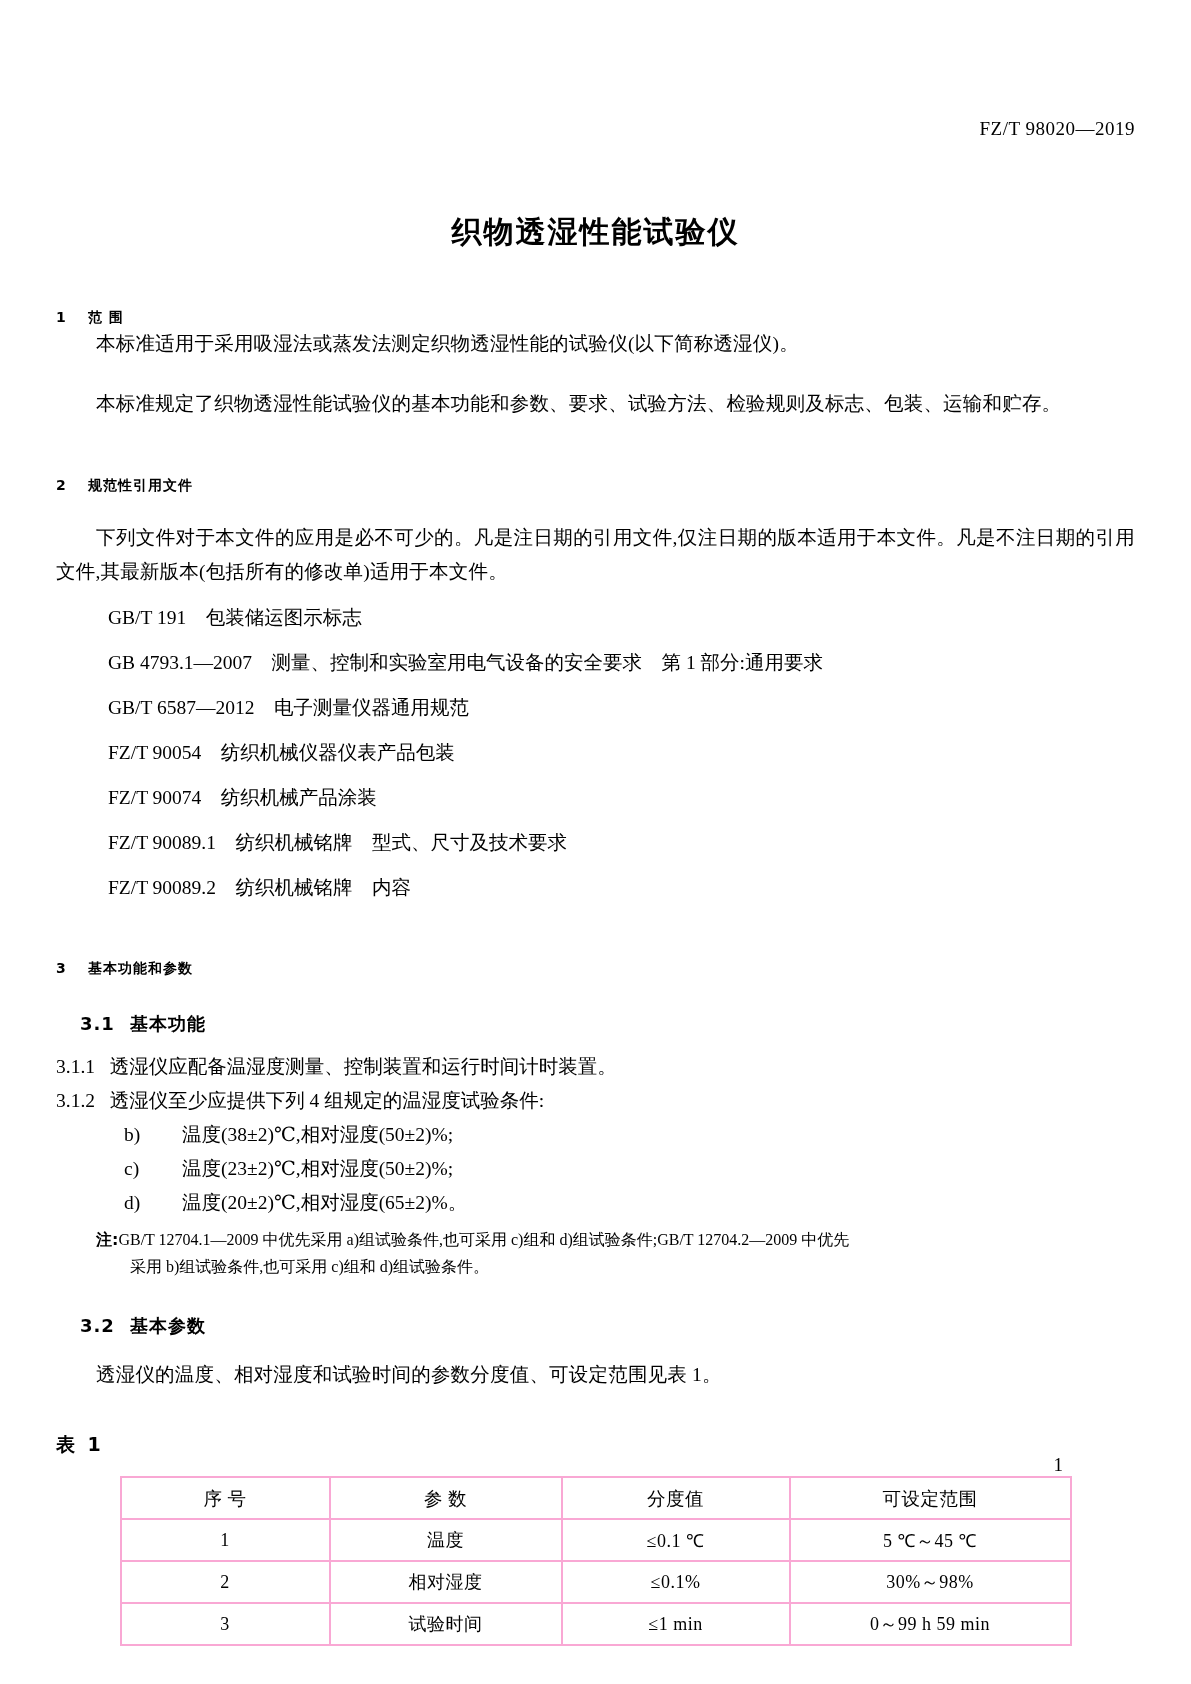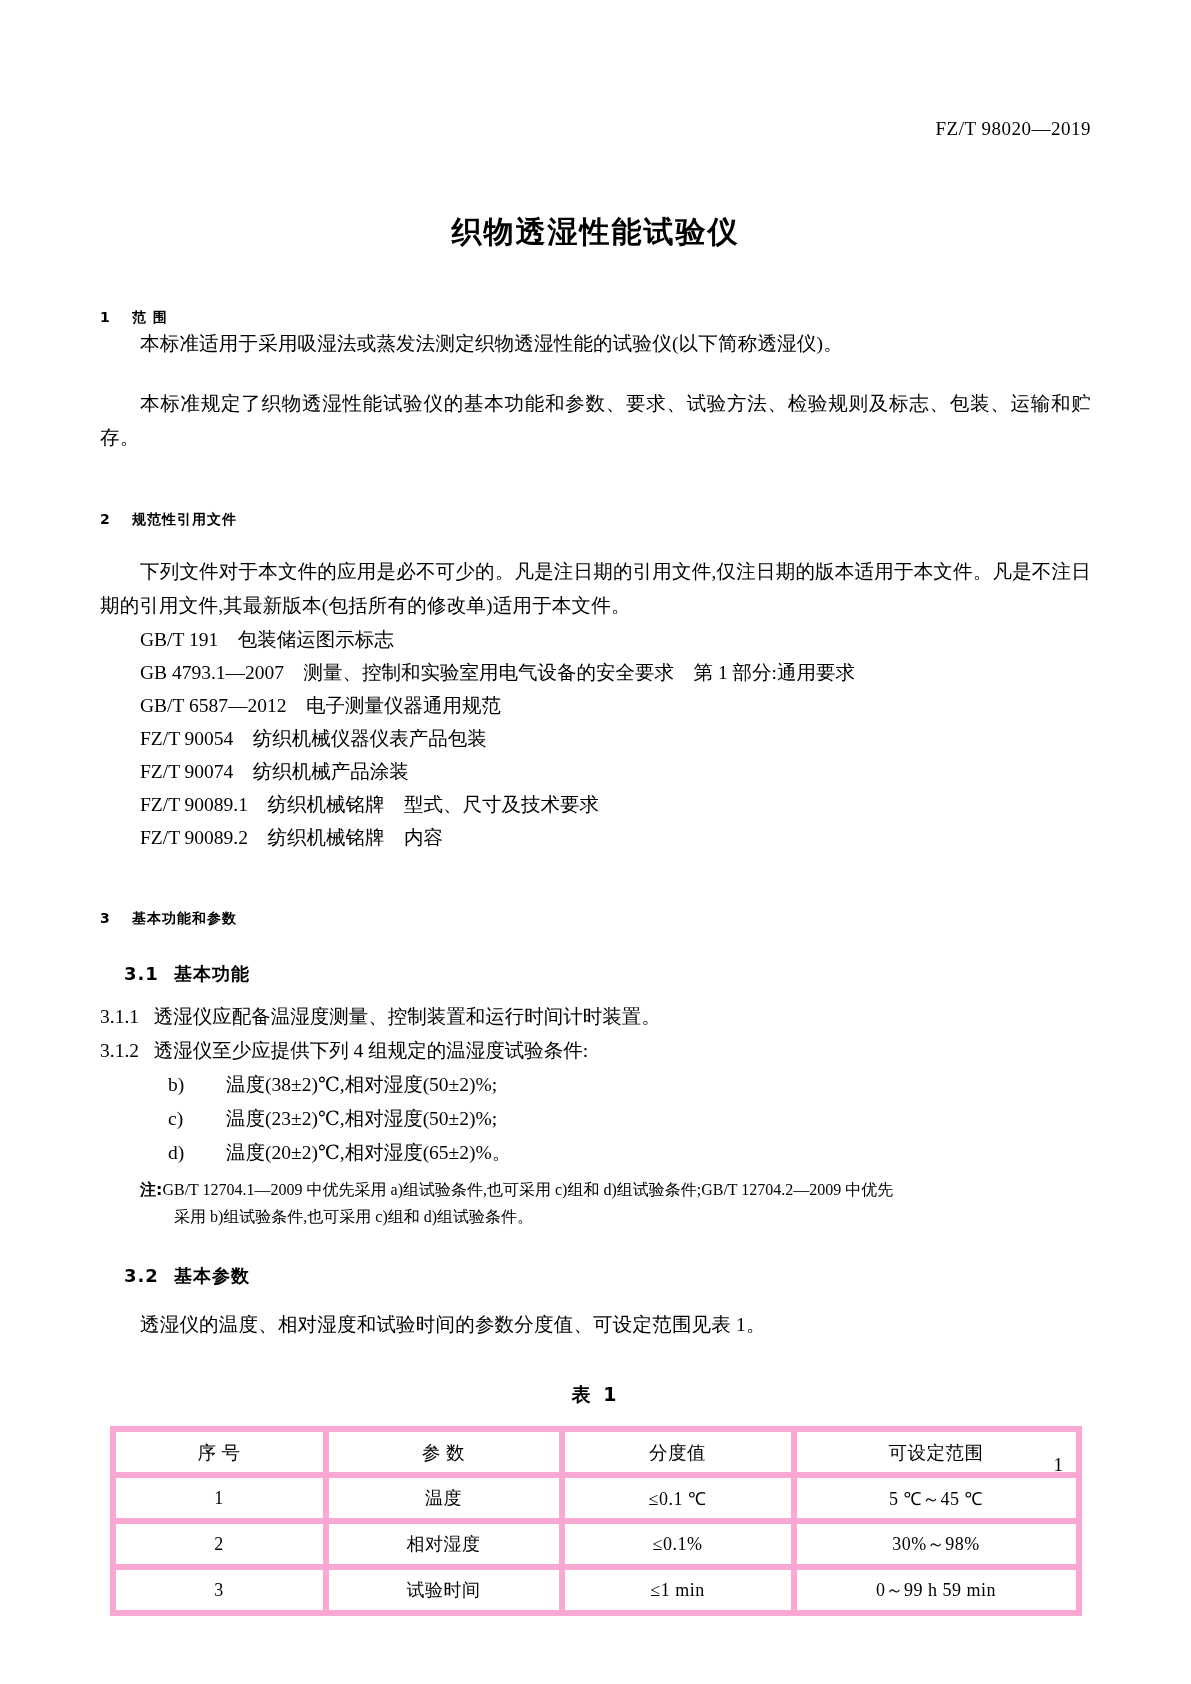--- a/index.html
+++ b/index.html
@@ -13,21 +13,21 @@
     font-family: "Liberation Serif", "DejaVu Serif", serif;
     color: #000000;
     position: relative;
     overflow: hidden;
   }
   .page {
     position: relative;
     width: 1191px;
     height: 1568px;
     box-sizing: border-box;
-    padding: 0 100px;
+    padding: 0 56px;
   }
   .header {
     text-align: right;
     font-family: "Liberation Serif", serif;
     font-size: 19px;
     letter-spacing: 0.5px;
     padding-top: 118px;
   }
   .doc-title {
     text-align: center;
@@ -70,21 +70,21 @@
   }
   p.first {
     margin-top: 26px;
   }
   .indent {
     text-indent: 40px;
   }
   .ref-line {
     font-size: 19.5px;
     line-height: 33px;
-    margin: 0;
+    margin: 12px;
     padding-left: 40px;
   }
   .sub-item {
     font-size: 19.5px;
     line-height: 34px;
     margin: 0;
     padding-left: 0;
   }
   .list-item {
     font-size: 19.5px;
@@ -106,35 +106,35 @@
   .note .note-label {
     font-family: "DejaVu Sans", "Liberation Sans", sans-serif;
     font-weight: bold;
     font-size: 16px;
   }
   .note .note-cont {
     display: block;
     padding-left: 34px;
   }
   .table-caption {
-    text-align: center;
+    text-align: left;
     font-family: "DejaVu Sans", "Liberation Sans", sans-serif;
     font-weight: bold;
     font-size: 19px;
     margin-top: 40px;
     letter-spacing: 3px;
   }
   table.t1 {
     border-collapse: collapse;
     width: 934px;
     margin: 18px auto 0 auto;
     table-layout: fixed;
   }
   table.t1 th, table.t1 td {
-    border: 6px solid #f9a8d4;
+    border: 2px solid #f9a8d4;
     text-align: center;
     font-size: 18px;
     font-family: "Liberation Serif", serif;
     height: 38px;
     font-weight: normal;
     letter-spacing: 0.5px;
   }
   table.t1 th {
     font-size: 18.5px;
   }

